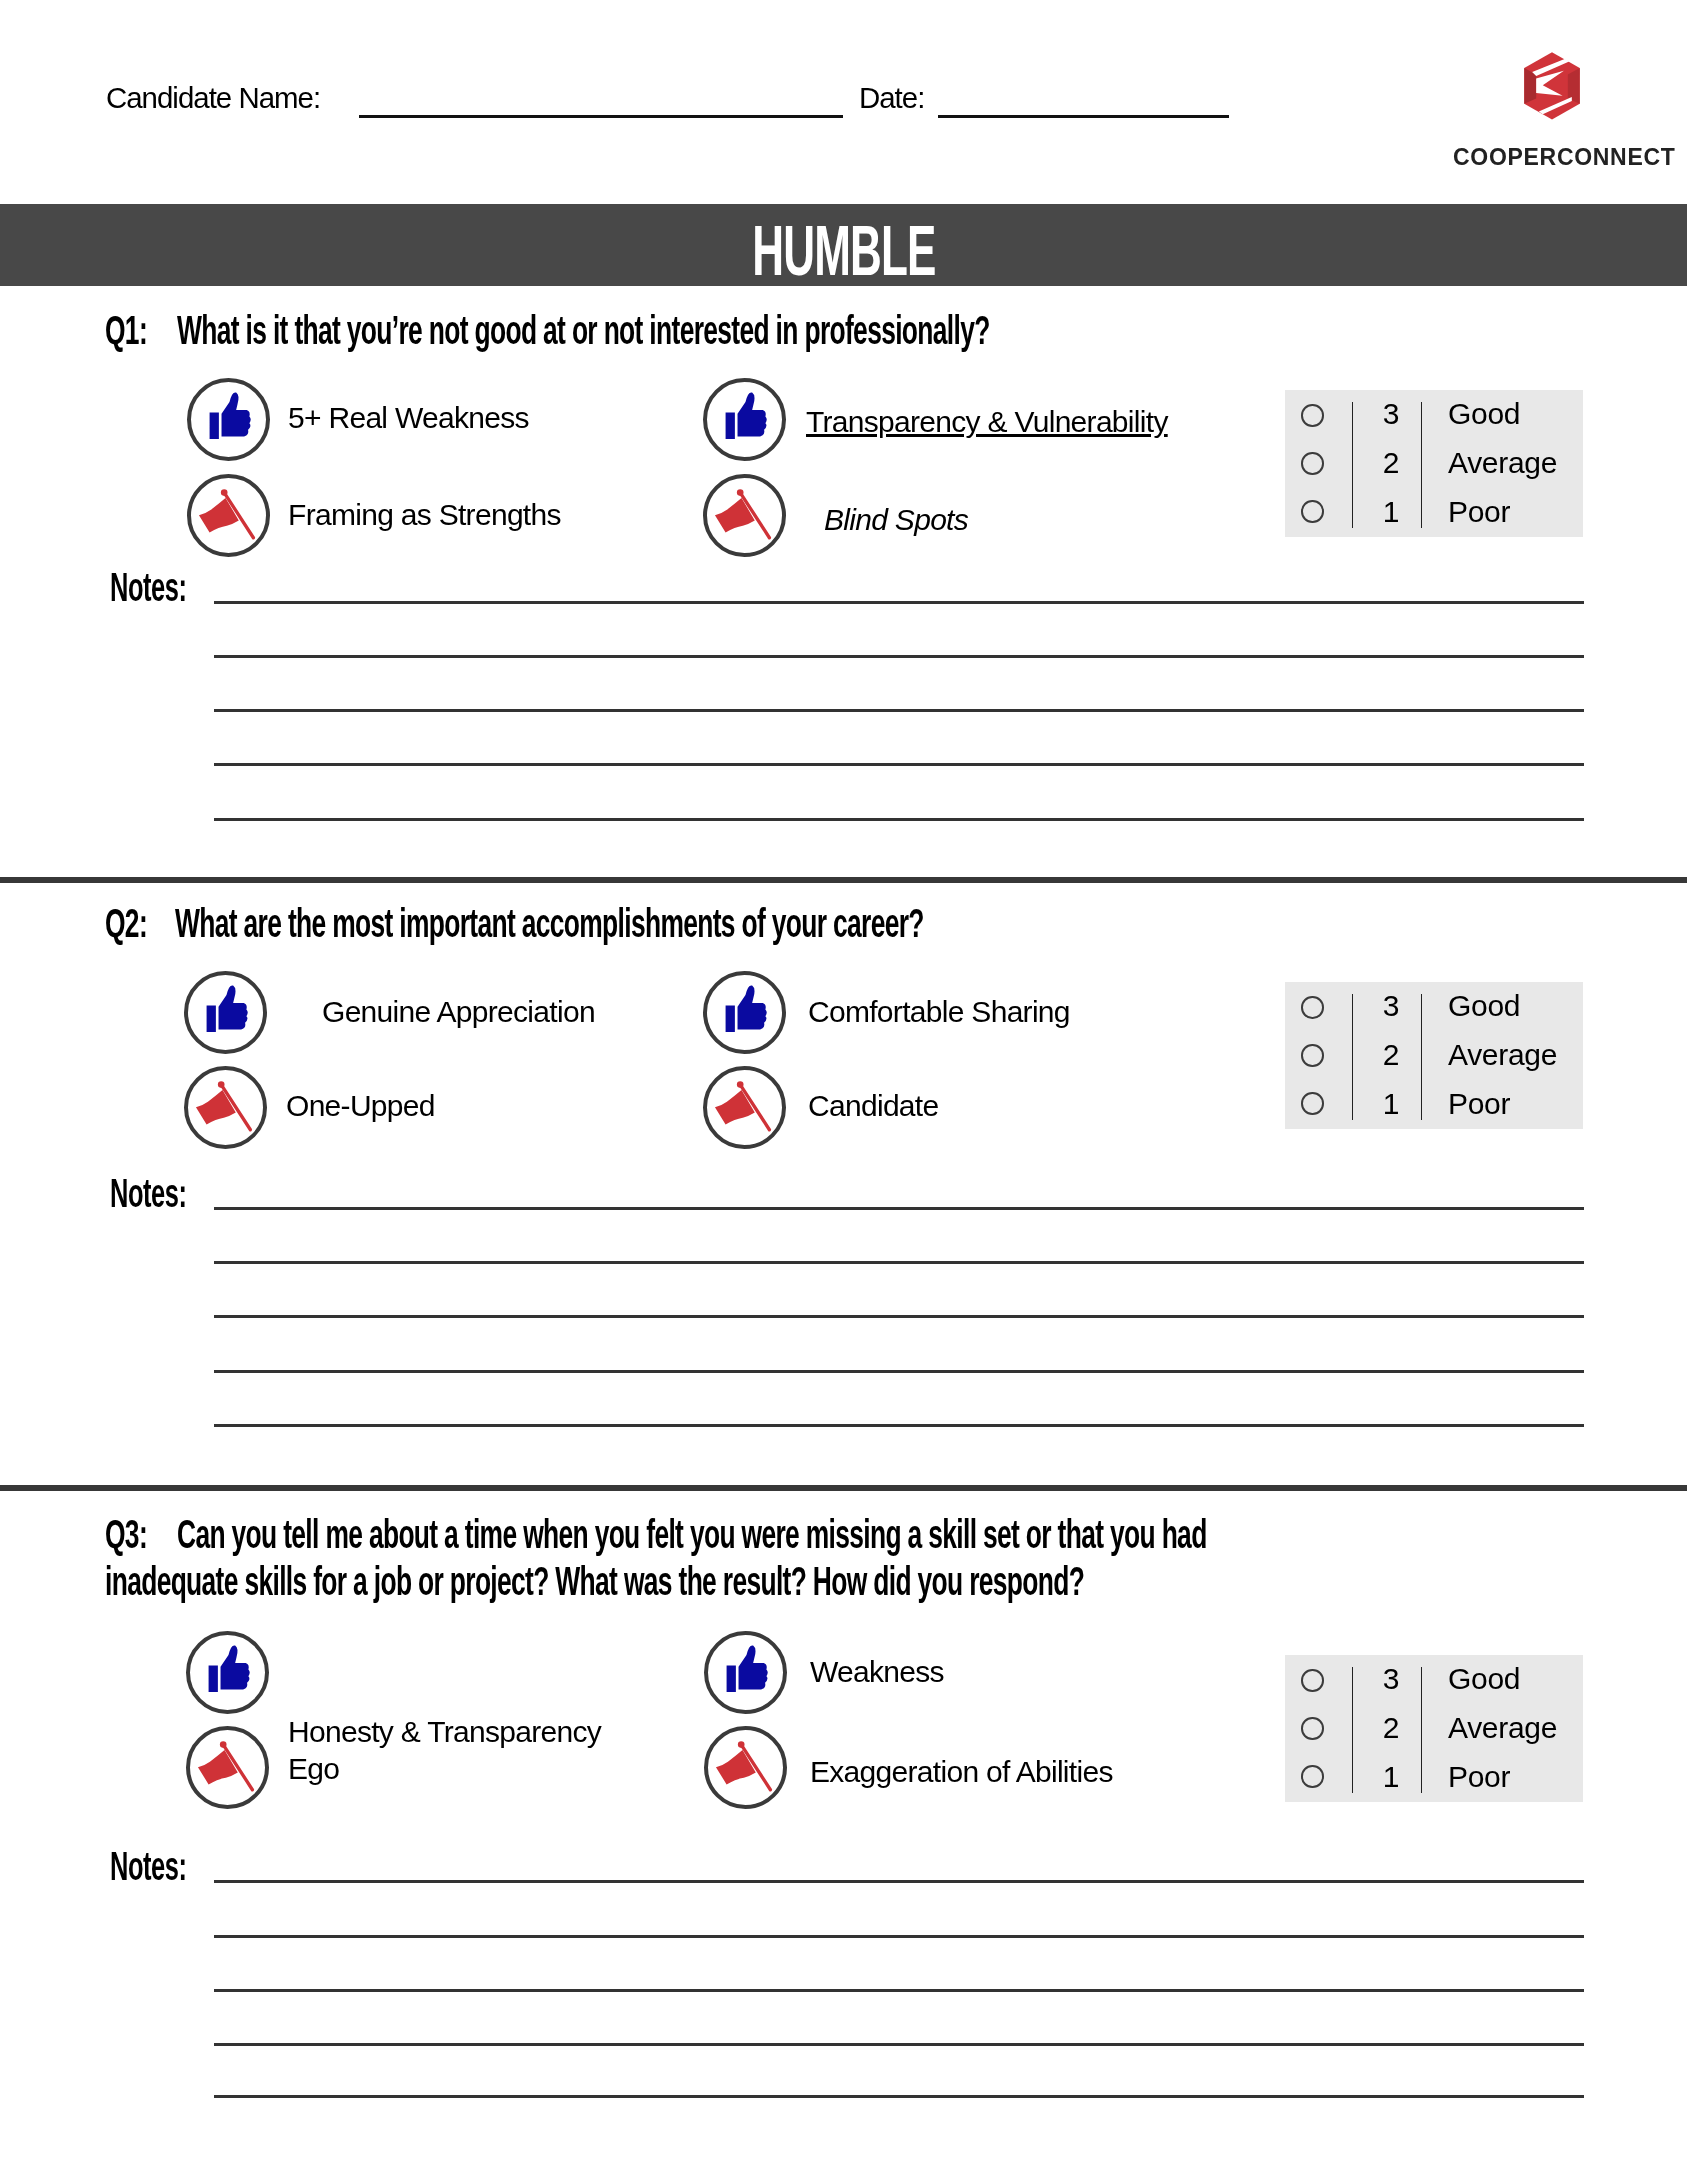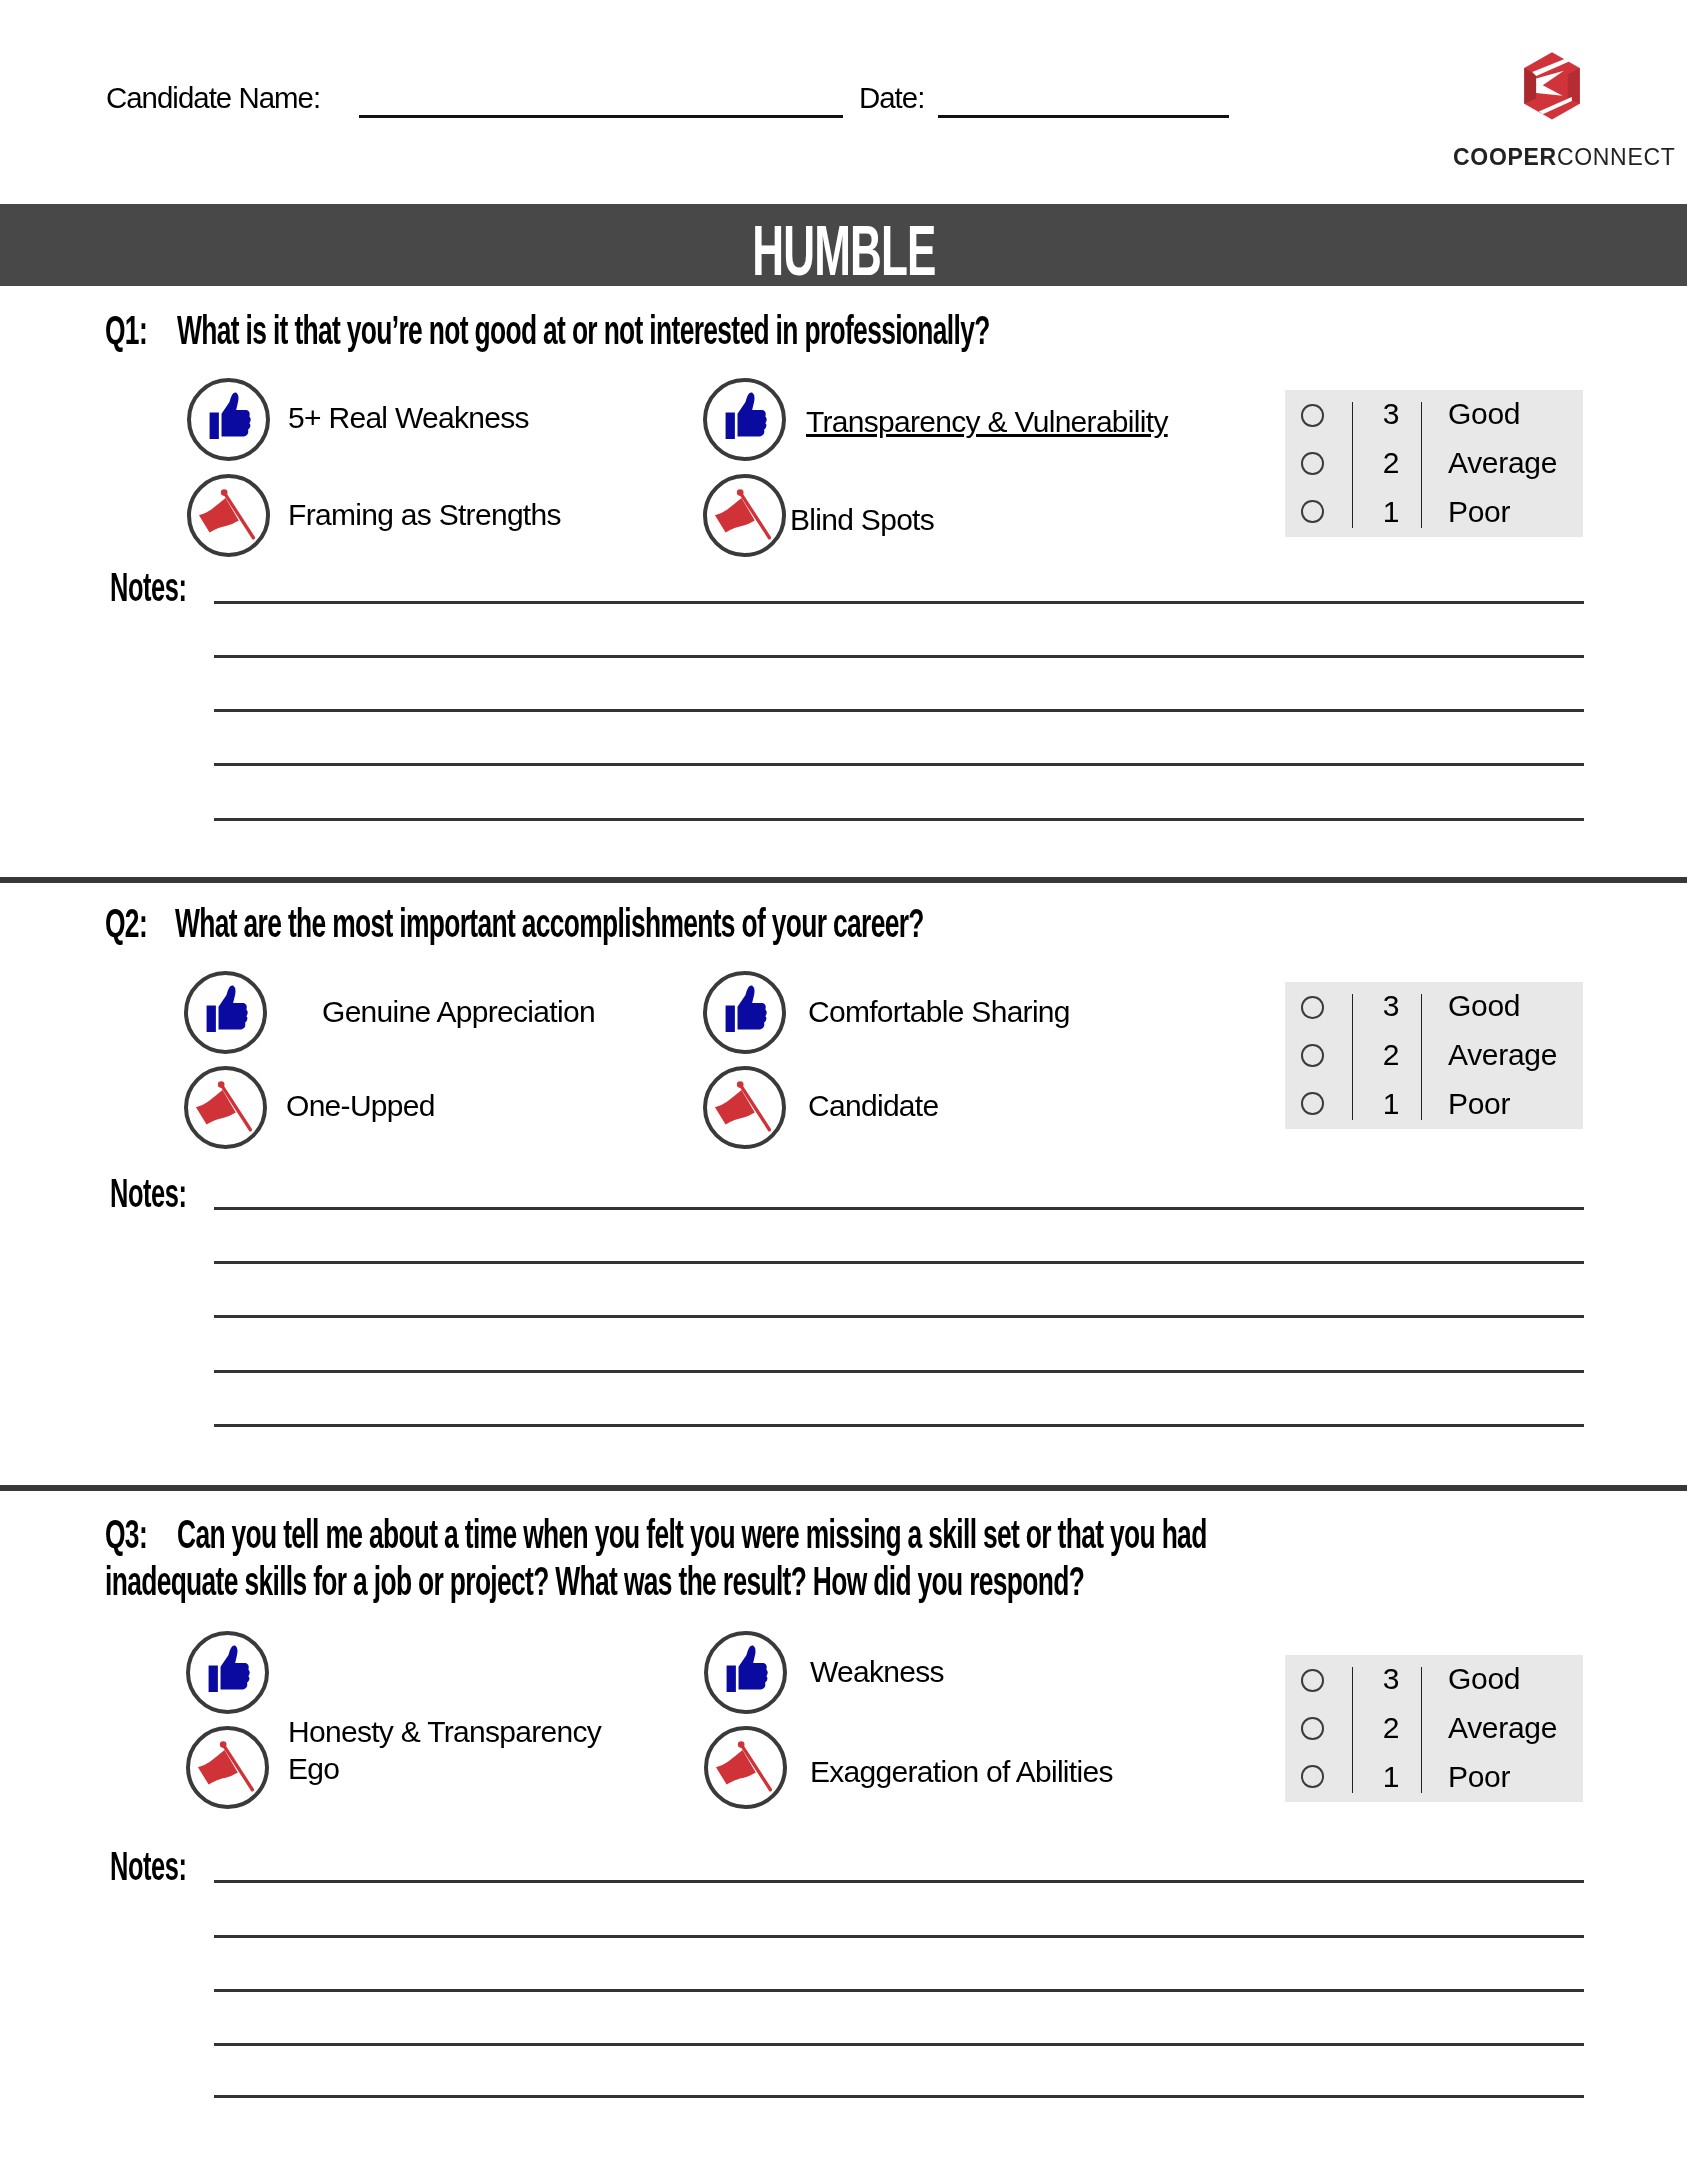--- a/index.html
+++ b/index.html
@@ -19,21 +19,21 @@
   .rating { position: absolute; width: 298px; height: 147px; background: #e8e8e8; }
   .rating .vr { position: absolute; top: 12px; width: 1.3px; height: 126px; background: #222; }
   .rating .radio { position: absolute; left: 16px; width: 22.5px; height: 22.5px; border: 2.6px solid #3c3c3c; border-radius: 50%; box-sizing: border-box; background: #fff0; }
   .rating .num { position: absolute; left: 86px; width: 40px; text-align: center; font-size: 30px; }
   .rating .lbl { position: absolute; left: 163px; font-size: 30px; letter-spacing: -0.3px; }
   .notes-label { font-size: 41px; letter-spacing: -0.7px; transform: scaleX(0.62); }
   .note-line { position: absolute; left: 214px; width: 1370px; height: 2.6px; background: #333; }
   .divider { position: absolute; left: 0; width: 1687px; height: 6px; background: #383838; }
   .logo-text { position: absolute; left: 1453px; top: 144px; font-size: 23px; letter-spacing: 0.7px; white-space: nowrap; color: #222; }
   .logo-text b { font-weight: 700; margin-top: 34px; }
-  .logo-text span { font-weight: 400; }
+  .logo-text span { font-weight: 700; }
 </style>
 </head>
 <body>
 
 <div class="abs light hdr-label" style="left:106px; top:81px;">Candidate Name:</div>
 <div class="uline" style="left:359px; top:115px; width:484px;"></div>
 <div class="abs light hdr-label" style="left:859px; top:81px;">Date:</div>
 <div class="uline" style="left:938px; top:115px; width:291px;"></div>
 
 <div class="abs" style="left:1519px; top:52px; width:66px; height:69px;">
@@ -80,21 +80,21 @@
   </div>
   <div class="abs light item-label" style="left:806px; top:405px;text-decoration:underline;">Transparency &amp; Vulnerability</div>
 
   <div class="icon-ring" style="left:703px; top:474px;">
     <svg viewBox="0 0 113 113">
         <line x1="50" y1="22" x2="94" y2="90" stroke="#cf3237" stroke-width="5" stroke-linecap="round"></line>
         <circle cx="50" cy="22" r="5" fill="#cf3237"></circle>
         <path d="M52 30 Q40 40 30 48 Q22 54 12 56 L28 82 Q42 74 54 72 Q62 70 72 64 Z" fill="#cf3237"></path>
       </svg>
   </div>
-  <div class="abs light item-label" style="left:790px; top:503px;">Blind Spots</div>
+  <div class="abs light item-label" style="left:824px; top:503px;font-style:italic;">Blind Spots</div>
 
   <div class="rating" style="left:1285px; top:390px;">
     <div class="vr" style="left:67px;"></div>
     <div class="vr" style="left:136px;"></div>
     <div class="radio" style="top:14px;"></div>
     <div class="num" style="top:6.6px;">3</div>
     <div class="lbl" style="top:6.6px;">Good</div>
     <div class="radio" style="top:62px;"></div>
     <div class="num" style="top:56px;">2</div>
     <div class="lbl" style="top:56px;">Average</div>

